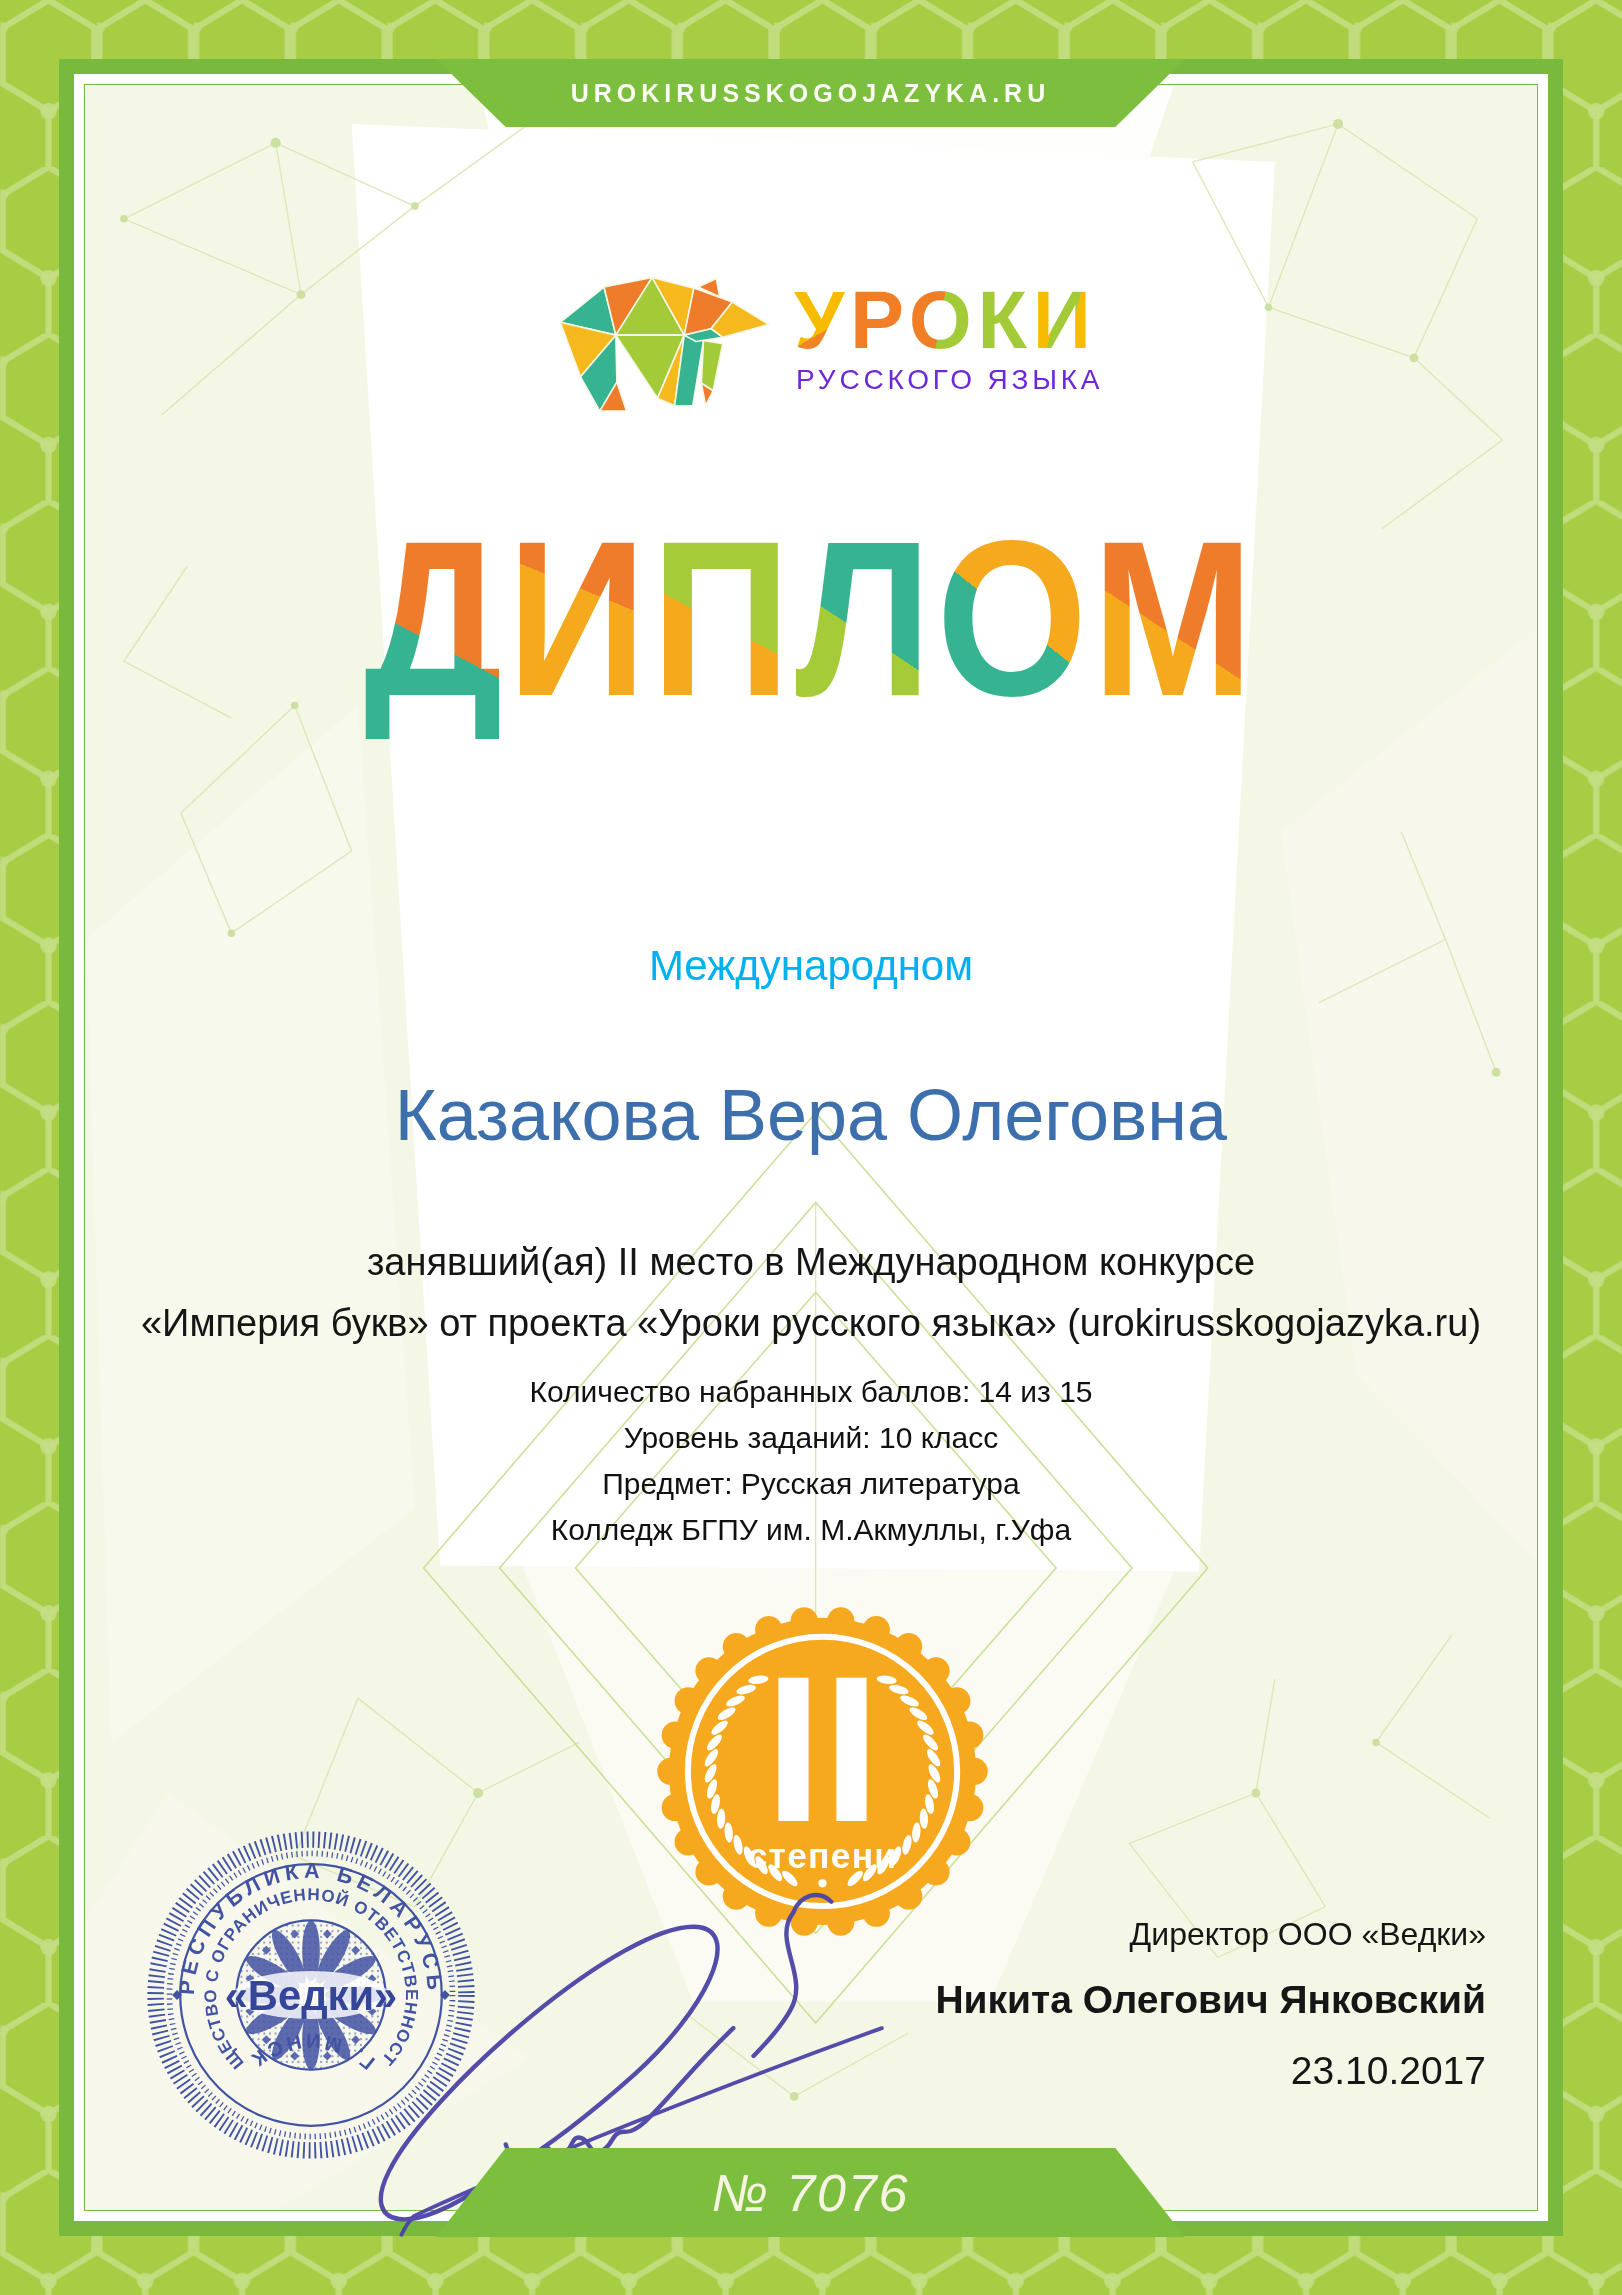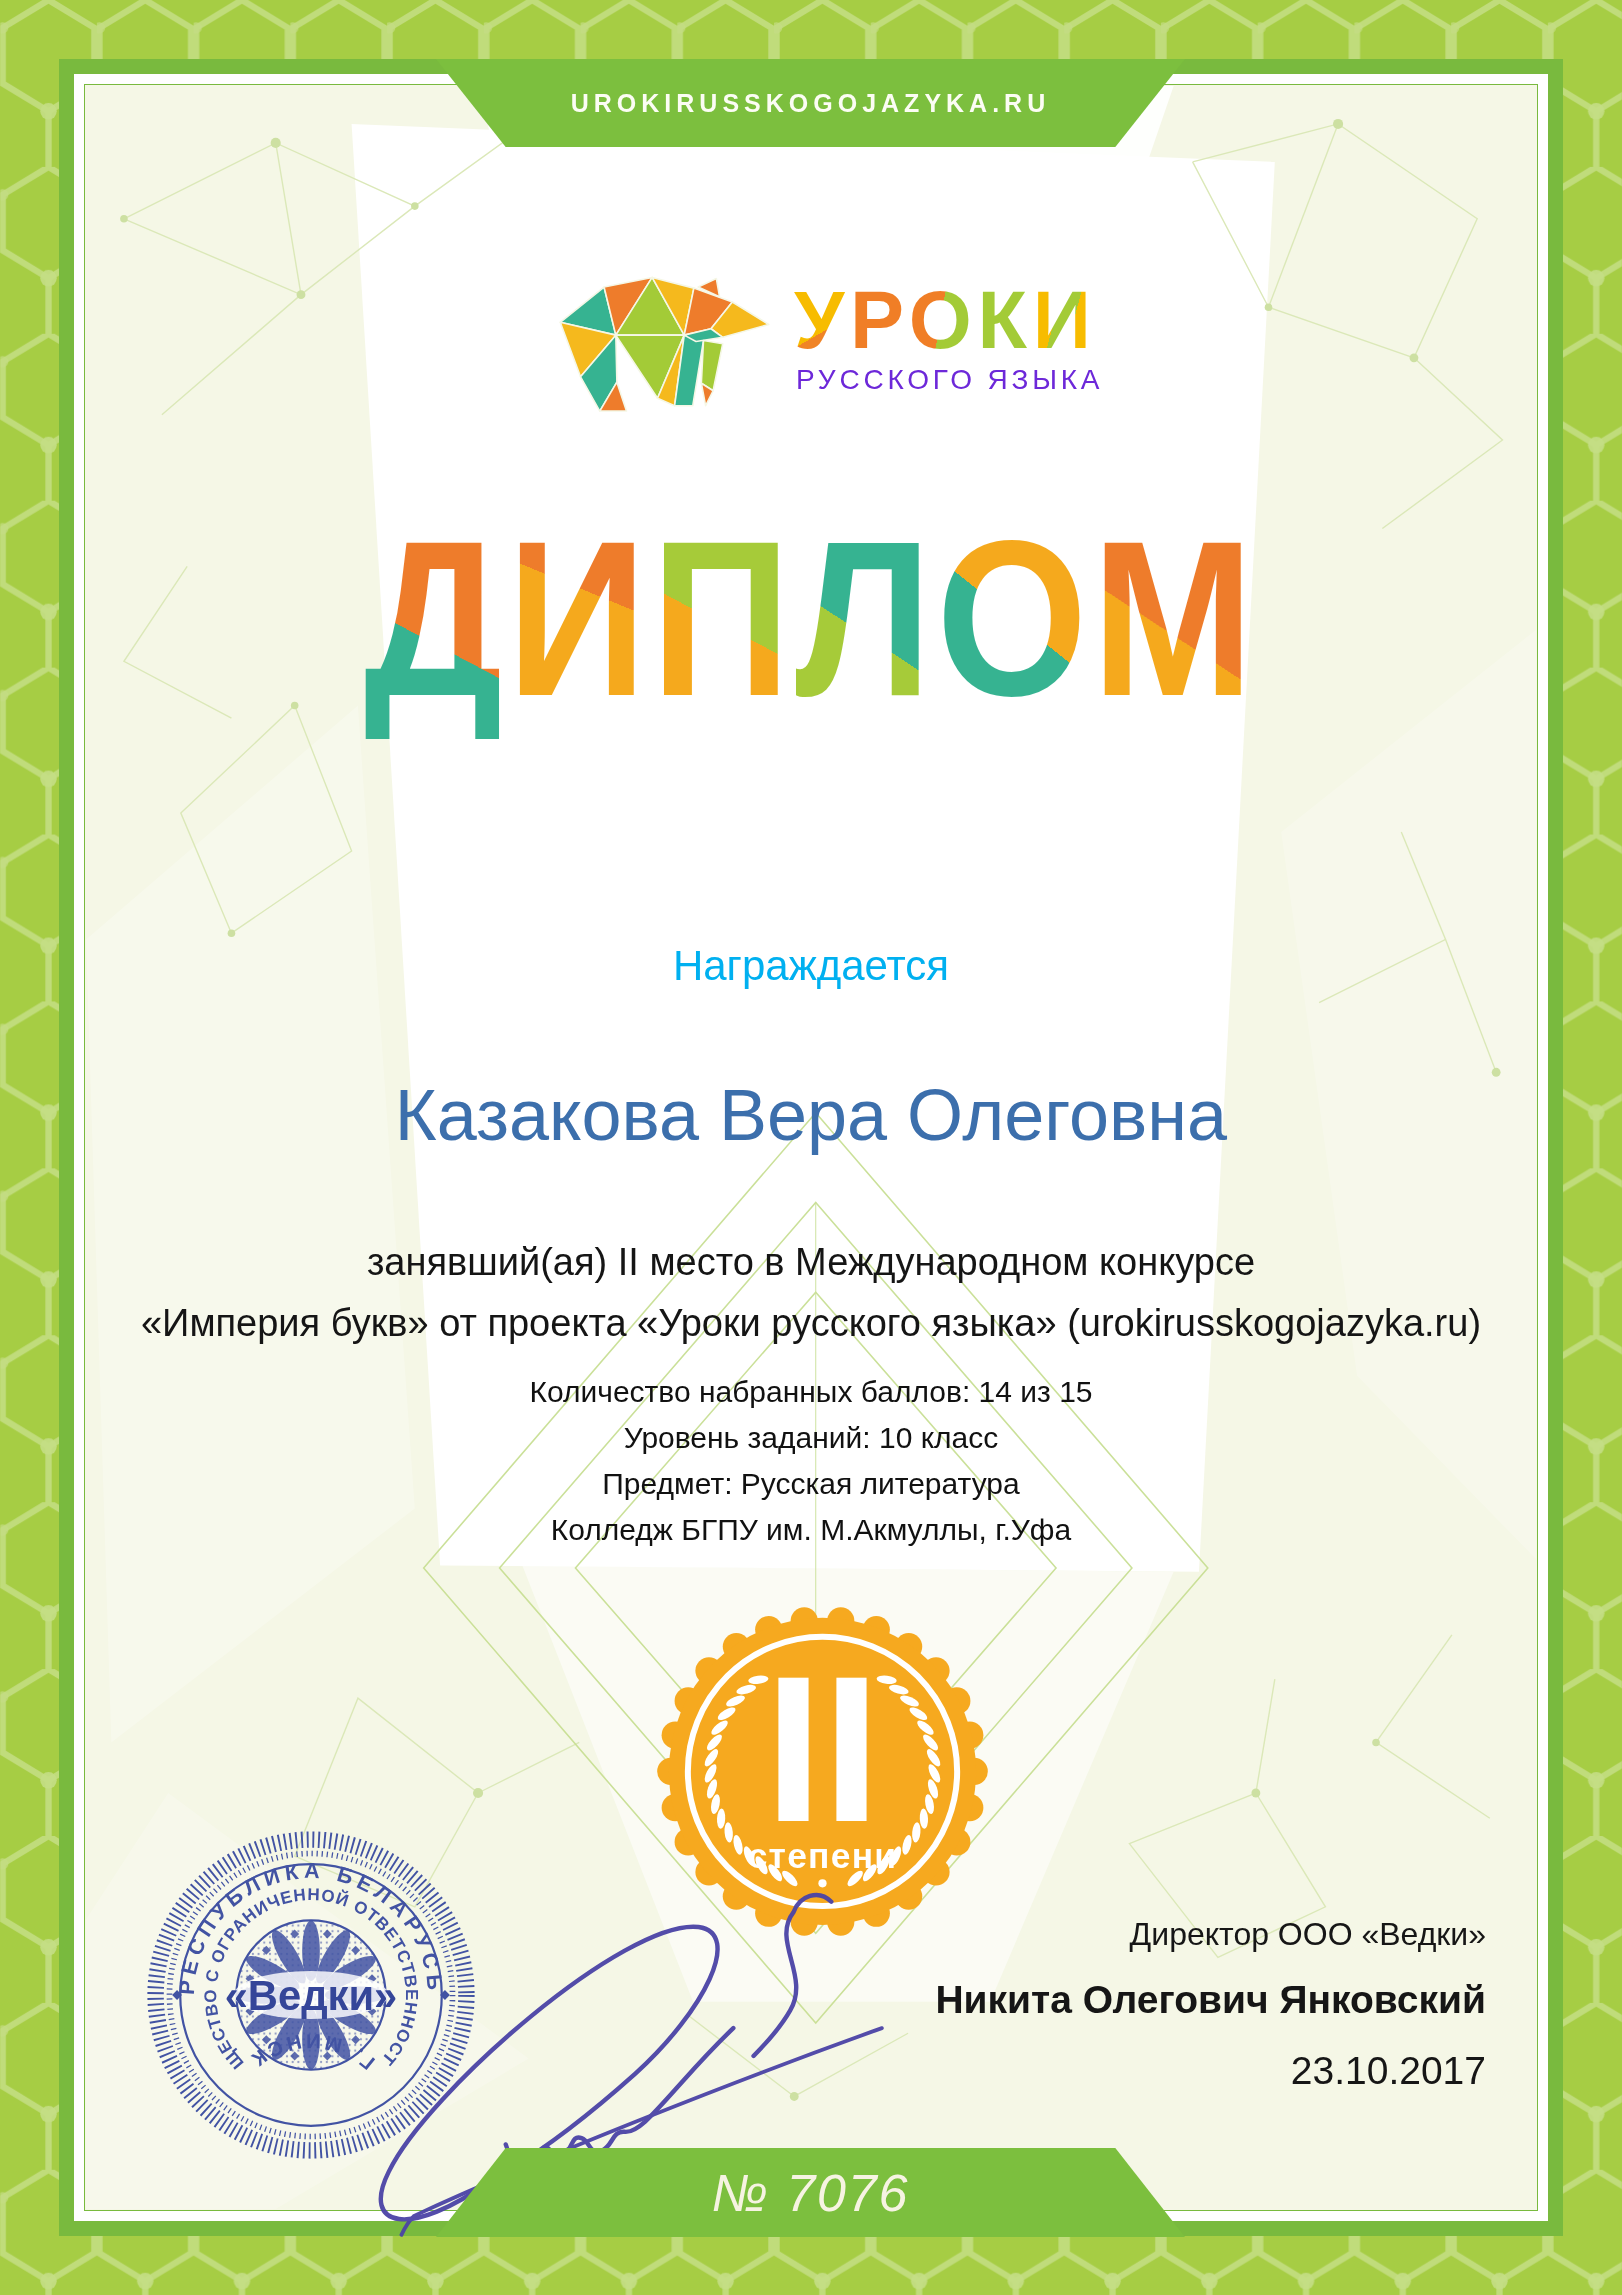--- a/index.html
+++ b/index.html
@@ -3,21 +3,21 @@
 <meta charset="utf-8">
 <style>
   html,body{margin:0;padding:0;background:#dfe3d5;font-family:"Liberation Sans",sans-serif;}
   .page{position:relative;width:1622px;height:2295px;margin:0 auto;overflow:hidden;background:var(--border-bg,#a6cd44);}
   .page *{box-sizing:border-box;}
   svg.lattice{position:absolute;inset:0;display:block;}
   .frame-outer{position:absolute;inset:59px;background:#ffffff;border:15px solid var(--frame,#79ba3e);z-index:1;}
   .frame-inner{position:absolute;inset:84px;border:1.9px solid var(--frame,#79ba3e);background:var(--paper,#f5f7e6);z-index:1;}
   svg.watermark{position:absolute;left:86px;top:86px;width:1450px;height:2123px;z-index:1;}
   .banner{position:absolute;left:436px;width:749px;background:var(--banner,#7cbf3e);display:flex;align-items:center;justify-content:center;z-index:6;}
-  .banner.top{top:59px;height:88px;clip-path:polygon(0 0,100% 0,90.7% 100%,9.3% 100%);}
+  .banner.top{top:59px;height:68px;clip-path:polygon(0 0,100% 0,90.7% 100%,9.3% 100%);}
   .banner.bottom{top:2148px;height:89px;clip-path:polygon(9.3% 0,90.7% 0,100% 100%,0 100%);}
   .banner .url{color:#fcfdf4;font-weight:bold;font-size:25px;letter-spacing:5px;}
   .banner .serial{color:#f6f3e2;font-size:52px;letter-spacing:1.9px;font-style:italic;}
   .abs{position:absolute;z-index:3;}
   .center-row{left:0;right:0;text-align:center;}
   .logo-bear{left:543px;top:271px;width:244px;height:147px;z-index:3;}
   .logo-word{left:794px;top:280px;font-size:81px;font-weight:bold;letter-spacing:5.7px;line-height:1;white-space:nowrap;}
   .logo-sub{left:796px;top:364px;font-size:28px;letter-spacing:3.8px;color:#6d28d9;white-space:nowrap;}
   .diplom{top:508px;line-height:1;white-space:nowrap;}
   .diplom .squeeze{display:inline-block;transform:scaleX(.88);transform-origin:center top;font-size:221px;font-weight:bold;letter-spacing:5px;}
@@ -134,21 +134,21 @@
       <polygon points="282,130 318,136 300,224 278,210" fill="#a3cb37"></polygon>
       <polygon points="278,210 300,224 286,252" fill="#ee7c2b"></polygon>
     </g>
   </svg>
 
   <div class="abs logo-word"><span id="uroki-letters"><span class="grad-letter" style="background-image: linear-gradient(150deg, rgb(247, 188, 0) 60%, rgb(240, 132, 38) 60%, rgb(240, 132, 38) 73%, rgb(247, 188, 0) 73%);">У</span><span class="grad-letter" style="background-image: linear-gradient(0deg, rgb(240, 126, 38), rgb(240, 126, 38));">Р</span><span class="grad-letter" style="background-image: linear-gradient(100deg, rgb(240, 126, 38) 47%, rgb(163, 203, 55) 47%);">О</span><span class="grad-letter" style="background-image: linear-gradient(0deg, rgb(163, 203, 55), rgb(163, 203, 55));">К</span><span class="grad-letter" style="background-image: linear-gradient(105deg, rgb(247, 188, 0) 38%, rgb(163, 203, 55) 38%, rgb(163, 203, 55) 60%, rgb(247, 188, 0) 60%);">И</span></span></div>
   <div class="abs logo-sub">РУССКОГО ЯЗЫКА</div>
 
   <div class="abs center-row diplom"><span class="squeeze" id="diplom-letters"><span class="grad-letter" style="background-image: linear-gradient(205deg, rgb(238, 124, 43) 58%, rgb(54, 179, 145) 58%);">Д</span><span class="grad-letter" style="background-image: linear-gradient(200deg, rgb(238, 124, 43) 40%, rgb(245, 169, 29) 40%);">И</span><span class="grad-letter" style="background-image: linear-gradient(205deg, rgb(166, 203, 57) 52%, rgb(245, 169, 29) 52%);">П</span><span class="grad-letter" style="background-image: linear-gradient(210deg, rgb(54, 179, 145) 55%, rgb(166, 203, 57) 55%);">Л</span><span class="grad-letter" style="background-image: linear-gradient(215deg, rgb(245, 169, 29) 50%, rgb(54, 179, 145) 50%);">О</span><span class="grad-letter" style="background-image: linear-gradient(210deg, rgb(238, 124, 43) 55%, rgb(245, 169, 29) 55%);">М</span></span></div>
 
-  <div class="abs center-row nagr">Награждается</div>
+  <div class="abs center-row nagr">Международном</div>
   <div class="abs center-row big-name">Казакова Вера Олеговна</div>
   <div class="abs center-row award">
     <div>занявший(ая) II место в Международном конкурсе</div>
     <div>«Империя букв» от проекта «Уроки русского языка» (urokirusskogojazyka.ru)</div>
   </div>
   <div class="abs center-row details">
     <div class="dline">Количество набранных баллов: 14 из 15</div>
     <div class="dline">Уровень заданий: 10 класс</div>
     <div class="dline">Предмет: Русская литература</div>
     <div class="dline">Колледж БГПУ им. М.Акмуллы, г.Уфа</div>

